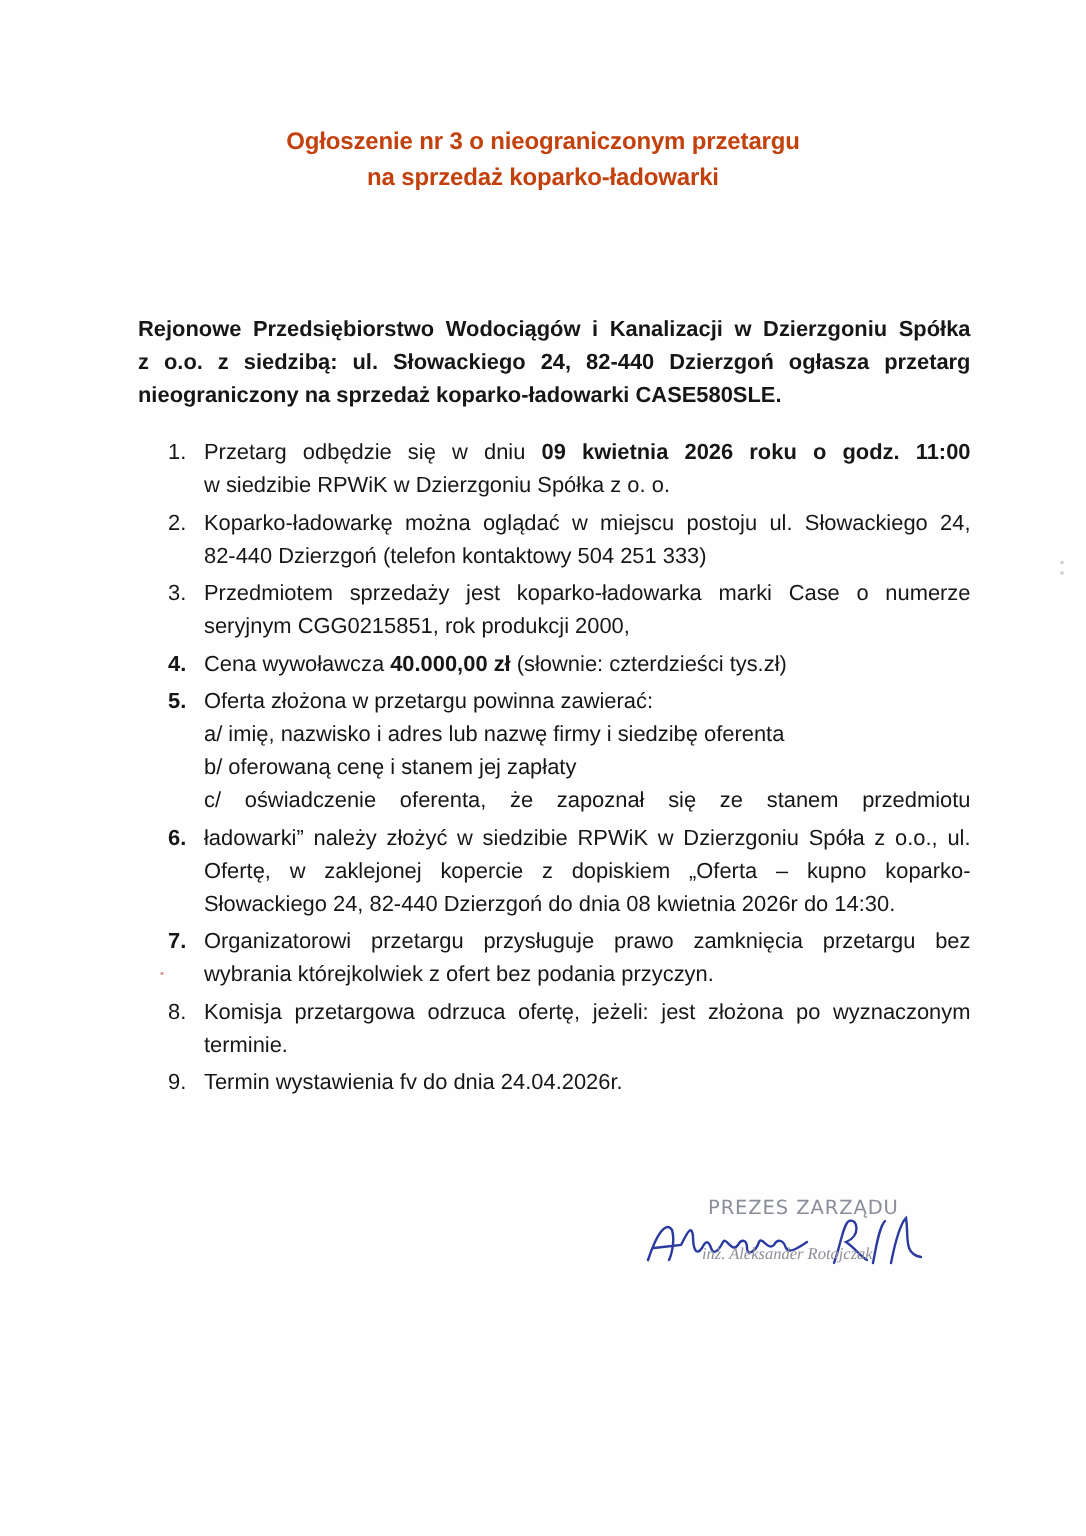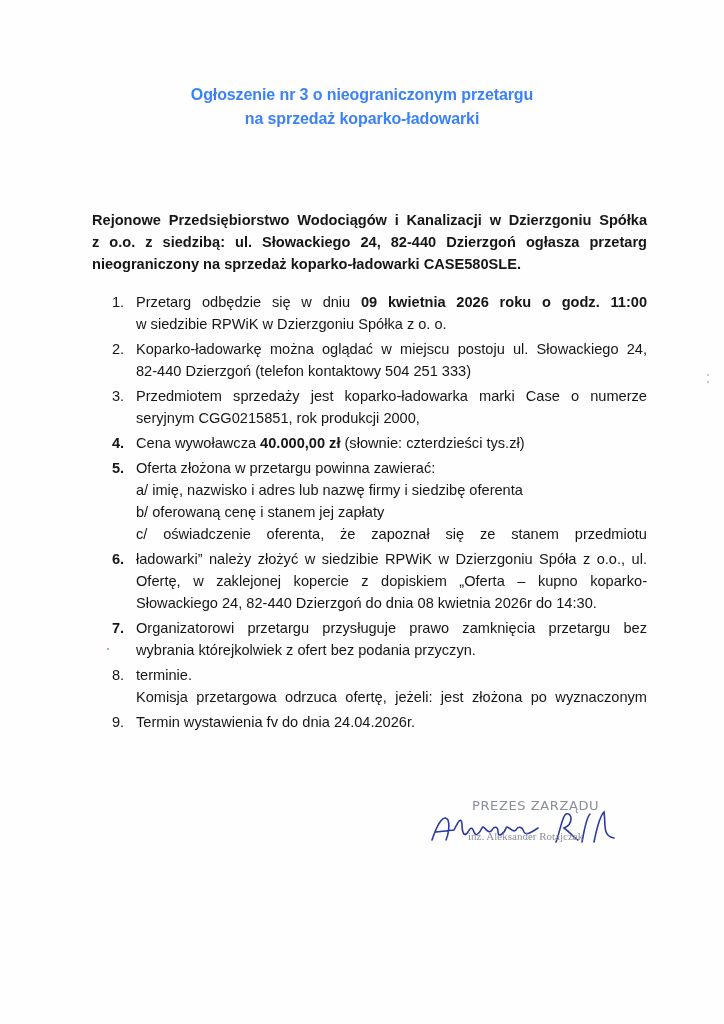--- a/index.html
+++ b/index.html
@@ -3,21 +3,21 @@
   <meta charset="utf-8">
   <style>
     html, body { margin: 0; padding: 0; }
     body {
       width: 724px; height: 1024px; background: #ffffff; position: relative; overflow: hidden;
       font-family: "Liberation Sans", "DejaVu Sans", sans-serif; color: #1a1a1a;
     }
     .page { position: absolute; left: 0; top: 0; width: 724px; height: 1024px; background: #fefefe; }
     .title {
       position: absolute; left: 0; width: 724px; top: 83px; text-align: center;
-      font-weight: bold; font-size: 16px; line-height: 24px; letter-spacing: -0.1px; color: #3b82f6;
+      font-weight: bold; font-size: 16px; line-height: 24px; letter-spacing: -0.1px; color: #c2410c;
     }
     .title div { height: 24px; }
     .intro {
       position: absolute; left: 92px; width: 555px; top: 209px;
       font-size: 14.6px; line-height: 22px; text-align: justify; color: #161616;
     }
     .intro .line { display: block; text-align: justify; text-align-last: justify; height: 22px; white-space: nowrap; font-weight: bold; }
     .intro .line.last { text-align-last: left; }
     .list { position: absolute; left: 112px; width: 535px; top: 291px; font-size: 14.6px; line-height: 22px; color: #161616; }
     .item { position: relative; padding-left: 24px; margin-bottom: 3px; }
@@ -28,21 +28,21 @@
     .item .ln b { font-weight: bold; }
     .sig {
       position: absolute; left: 428px; top: 783px; width: 190px; height: 60px; margin-top: 11px;
     }
     .stamp-title {
       position: absolute; left: 44px; top: 4px; font-family: "DejaVu Sans", sans-serif;
       font-size: 13px; letter-spacing: 0.6px; color: #8a8d9a;
     }
     .stamp-name {
       position: absolute; left: 40px; top: 36px; font-family: "Liberation Serif", serif;
-      font-size: 11px; color: #8d8f98;
+      font-style: italic; font-size: 11px; color: #8d8f98;
     }
     .signature-svg { position: absolute; left: 0; top: 8px; }
     .speck { position: absolute; background: #c9c9c9; width: 2px; height: 2px; }
   </style>
 </head>
 <body>
 
 <div class="page">
 
   <div class="title">
@@ -97,22 +97,22 @@
     </div>
 
     <div class="item">
       <span class="num bold">7.</span>
       <span class="ln">Organizatorowi przetargu przysługuje prawo zamknięcia przetargu bez</span>
       <span class="ln last">wybrania którejkolwiek z ofert bez podania przyczyn.</span>
     </div>
 
     <div class="item">
       <span class="num">8.</span>
+      <span class="ln">Komisja przetargowa odrzuca ofertę, jeżeli: jest złożona po wyznaczonym</span>
       <span class="ln last">terminie.</span>
-      <span class="ln">Komisja przetargowa odrzuca ofertę, jeżeli: jest złożona po wyznaczonym</span>
     </div>
 
     <div class="item">
       <span class="num">9.</span>
       <span class="ln last"> Termin wystawienia fv do dnia  24.04.2026r.</span>
     </div>
   </div>
 
   <div class="sig">
     <div class="stamp-title">PREZES ZARZĄDU</div>

